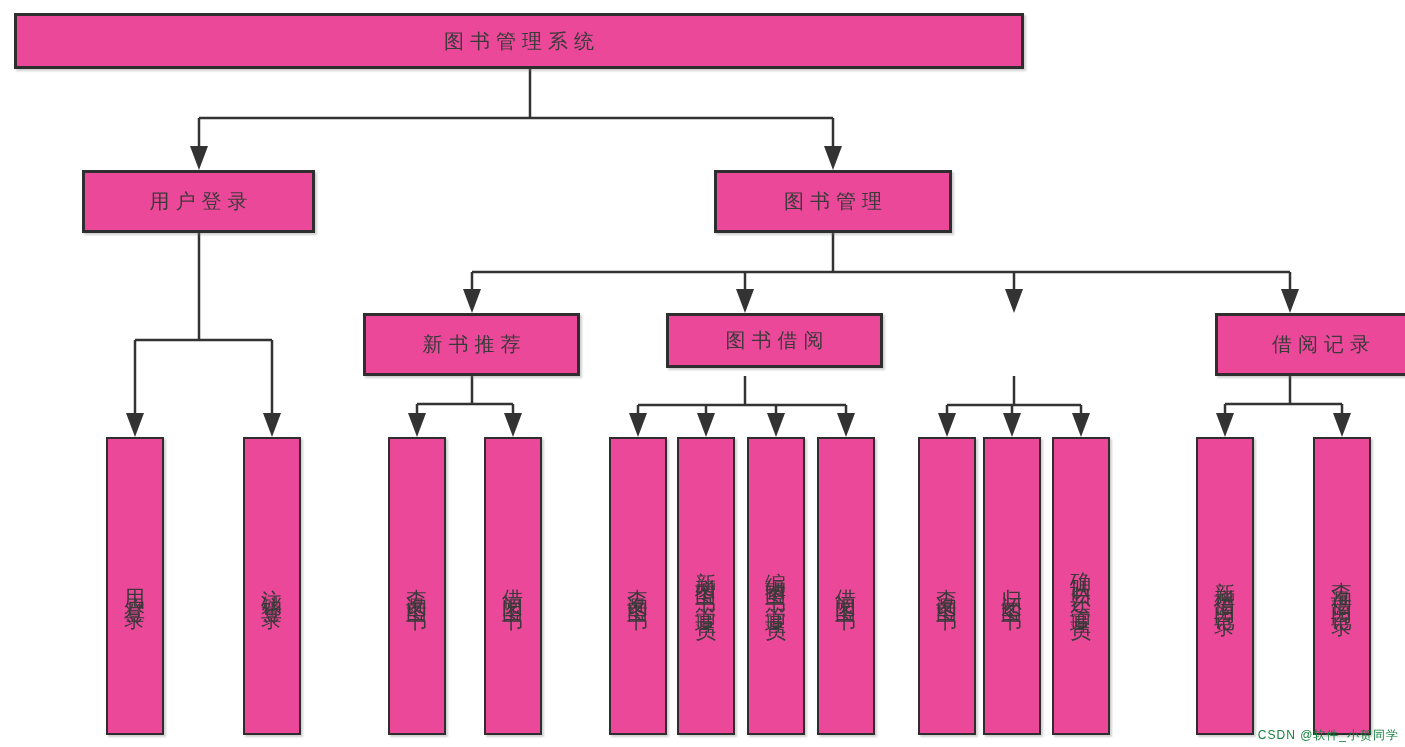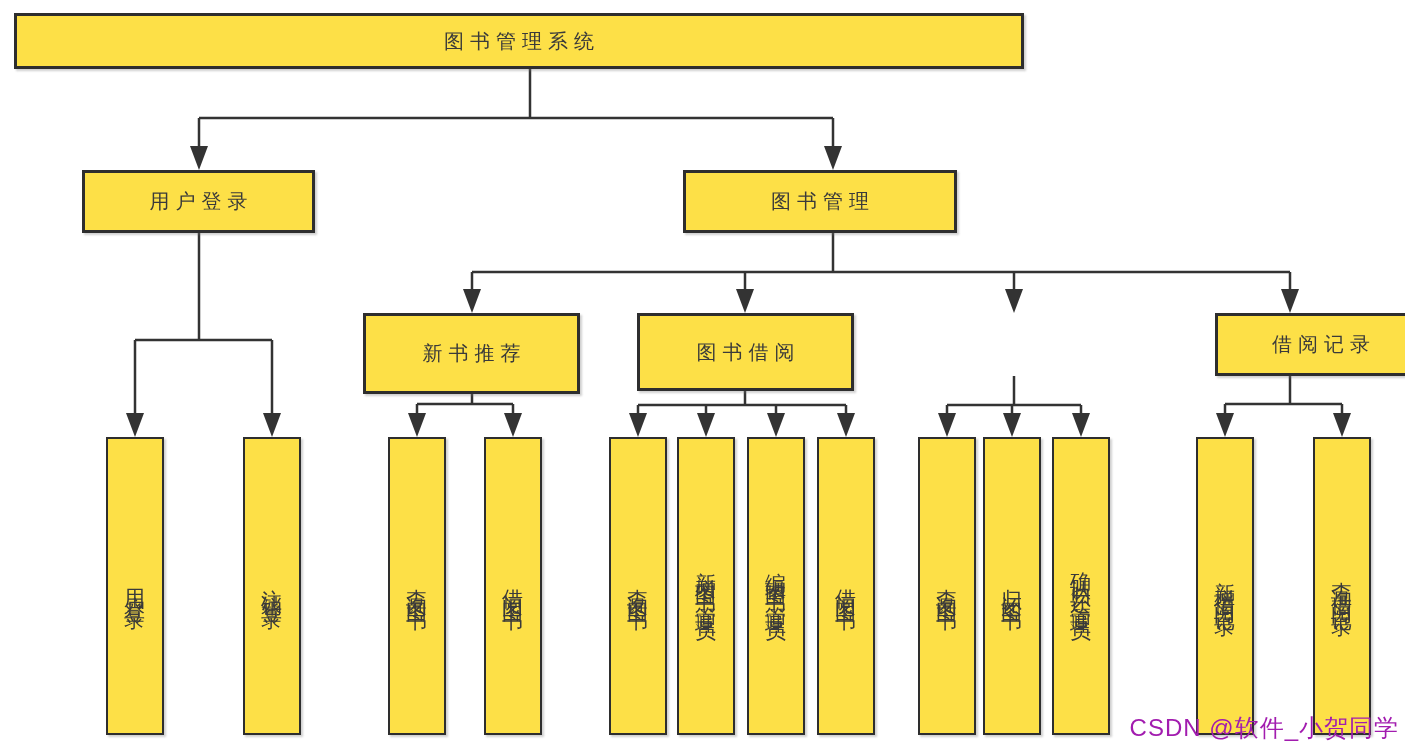--- a/index.html
+++ b/index.html
@@ -26,21 +26,21 @@
   .connectors line {
     stroke: #333333;
     stroke-width: 2.5;
   }
   .connectors polygon {
     fill: #333333;
     stroke: none;
   }
   .node {
     position: absolute;
-    background: #fde047;
+    background: #ec4899;
     border: 3px solid #2e2e2e;
     box-sizing: border-box;
     display: flex;
     align-items: center;
     justify-content: center;
     box-shadow: 2px 2px 2px rgba(120,120,120,0.35);
     color: #3a3a3a;
   }
   .hnode span {
     font-size: 20px;
@@ -58,24 +58,24 @@
     font-size: 21px;
     line-height: 1;
     letter-spacing: 7px;
     color: #3a3a3a;
     white-space: nowrap;
   }
   
   .n-root            { left: 14px;   top: 13px;  width: 1010px; height: 56px; }
   
   .n-user-login      { left: 82px;   top: 170px; width: 233px;  height: 63px; }
-  .n-book-mgmt       { left: 683px;  top: 170px; width: 274px;  height: 63px; }
-  
-  .n-new-book        { left: 363px;  top: 313px; width: 217px;  height: 81px; }
-  .n-book-borrow     { left: 637px;  top: 313px; width: 217px;  height: 78px; }
+  .n-book-mgmt       { left: 714px;  top: 170px; width: 238px;  height: 63px; }
+  
+  .n-new-book        { left: 363px;  top: 313px; width: 217px;  height: 63px; }
+  .n-book-borrow     { left: 666px;  top: 313px; width: 217px;  height: 55px; }
   .n-current-borrow  { left: 906px;  top: 313px; width: 216px;  height: 63px; }
   .n-records         { left: 1184px; top: 313px; width: 212px;  height: 63px; margin-left: 31px; }
   
   .leaf { top: 437px; width: 58px; height: 298px; }
   .l-1  { left: 106px; }
   .l-2  { left: 243px; }
   .l-3  { left: 388px; }
   .l-4  { left: 484px; }
   .l-5  { left: 609px; }
   .l-6  { left: 677px; }
@@ -83,22 +83,22 @@
   .l-8  { left: 817px; }
   .l-9  { left: 918px; }
   .l-10 { left: 983px; }
   .l-11 { left: 1052px; }
   .l-12 { left: 1196px; }
   .l-13 { left: 1313px; }
   .watermark {
     position: absolute;
     right: 6px;
     bottom: 3px;
-    font-size: 24px;
-    color: #a21caf;
+    font-size: 12px;
+    color: #15803d;
     letter-spacing: 1px;
     white-space: nowrap;
   }
 </style>
 </head>
 <body>
 
 <div class="stage">
 
   <svg class="connectors" viewBox="0 0 1405 747" xmlns="http://www.w3.org/2000/svg">

